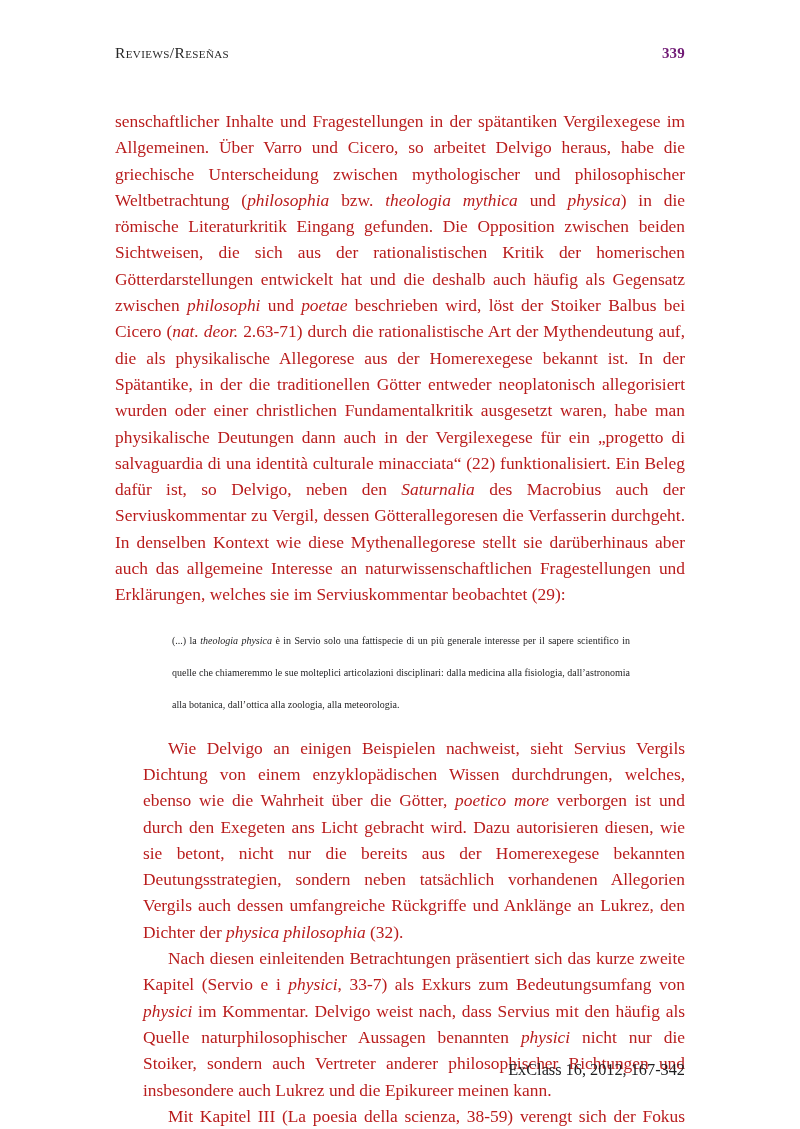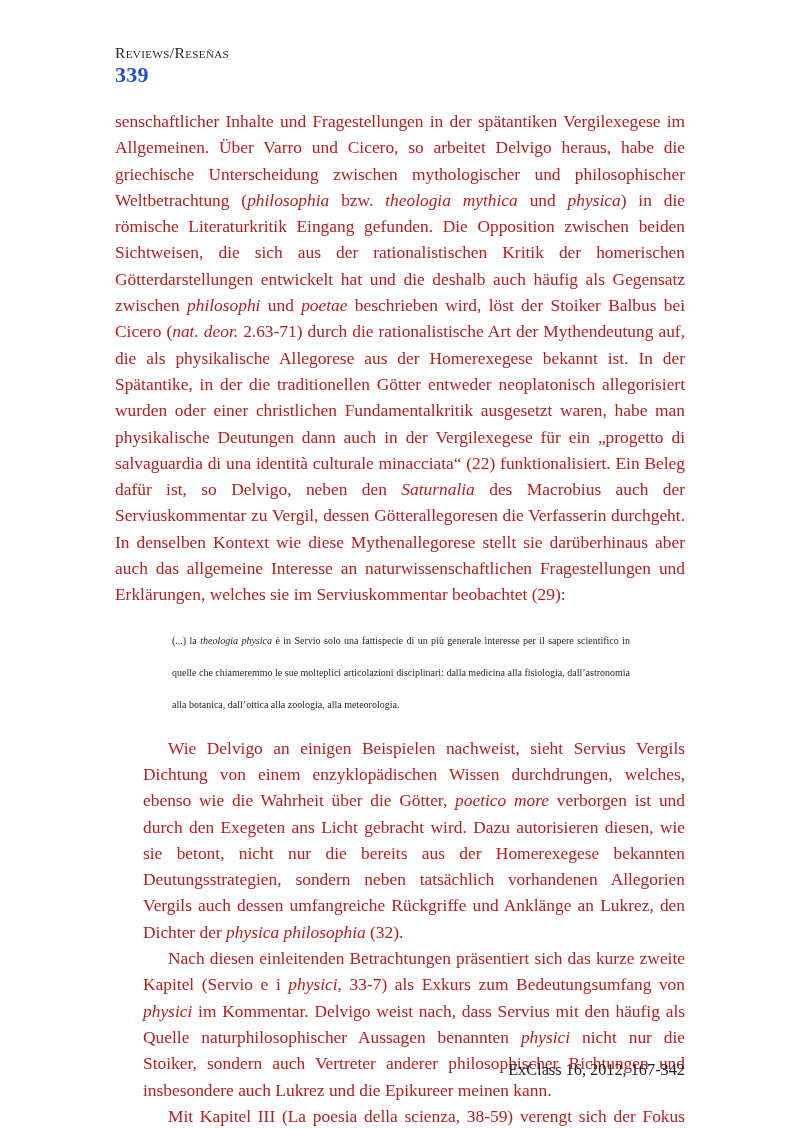--- a/index.html
+++ b/index.html
@@ -27,33 +27,32 @@
   
   .running-head {
     position: absolute;
     left: 115px;
     top: 44px;
     width: 570px;
     height: 26px;
     display: flex;
     align-items: baseline;
     justify-content: space-between;
-    flex-direction: column;
   }
   .rh-title {
     font-size: 15.5px;
     letter-spacing: 0.4px;
     color: #262626;
     
     font-variant: small-caps;
   }
   .rh-pageno {
-    font-size: 22px;
+    font-size: 15px;
     font-weight: 700;
-    color: #1d4ed8;
+    color: #701a75;
     letter-spacing: 0.2px;
   }
 
   
   .textblock {
     position: absolute;
     left: 115px;
     top: 108px;
     width: 570px;
   }

